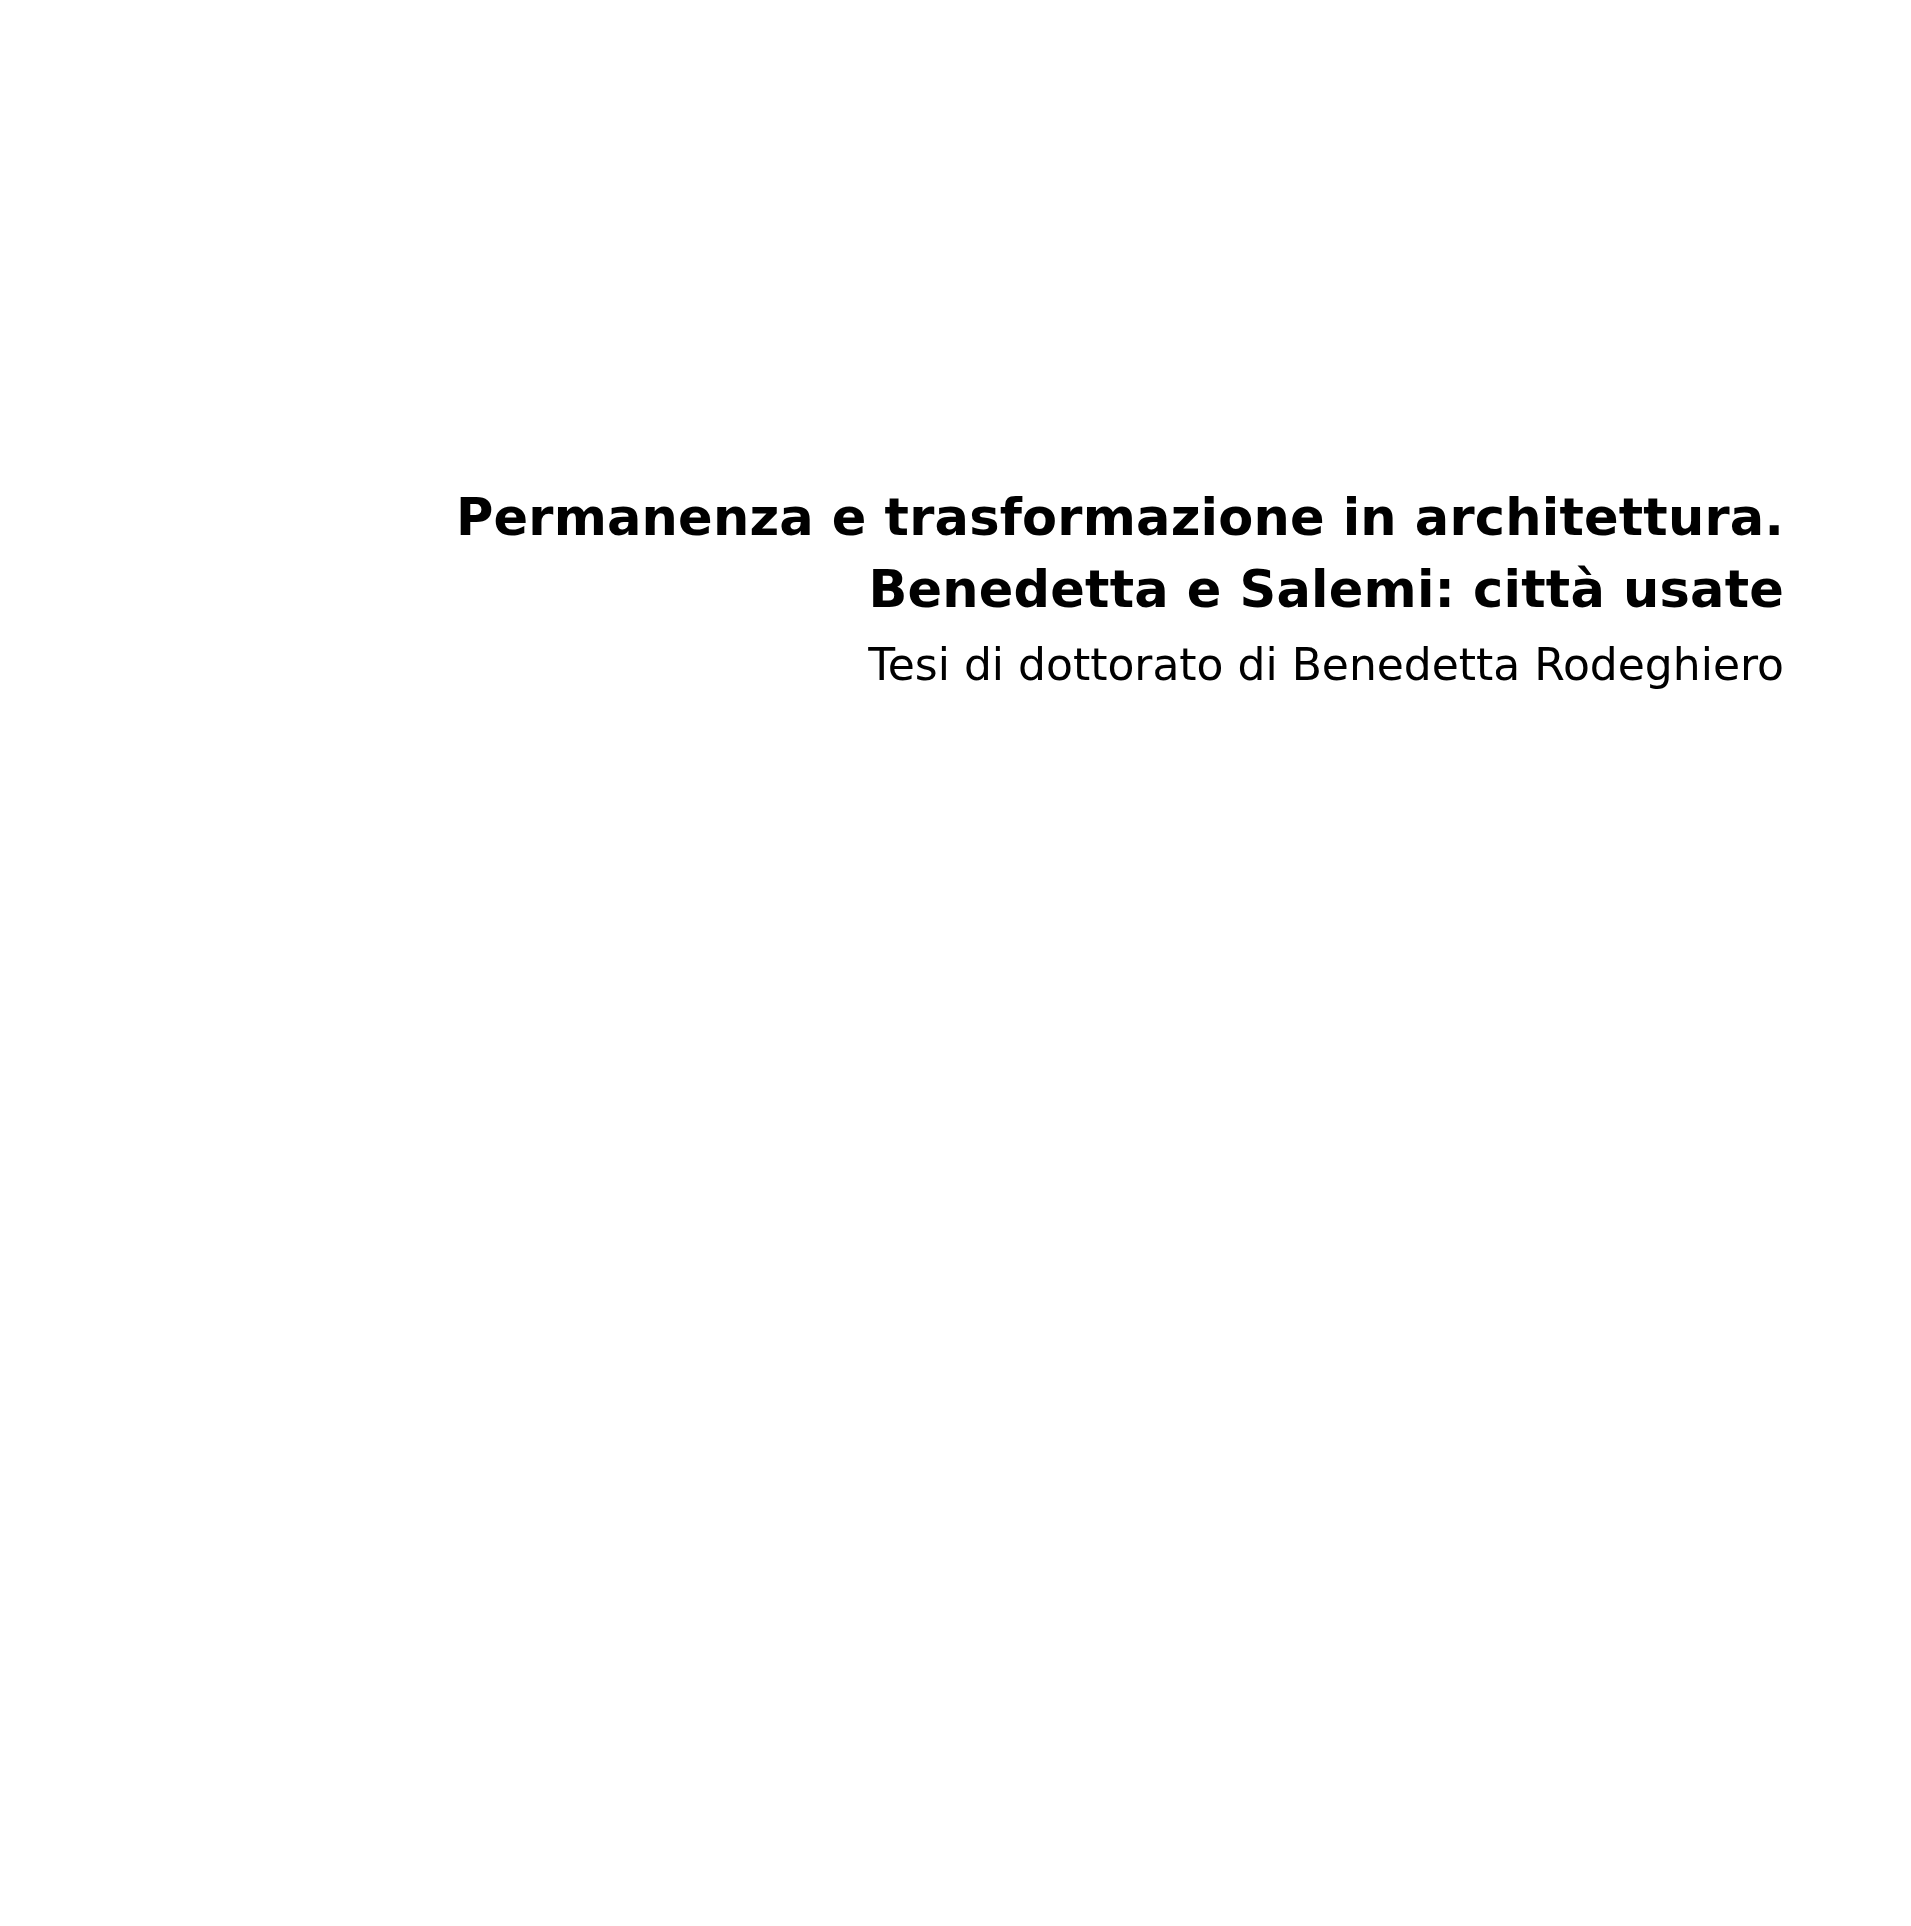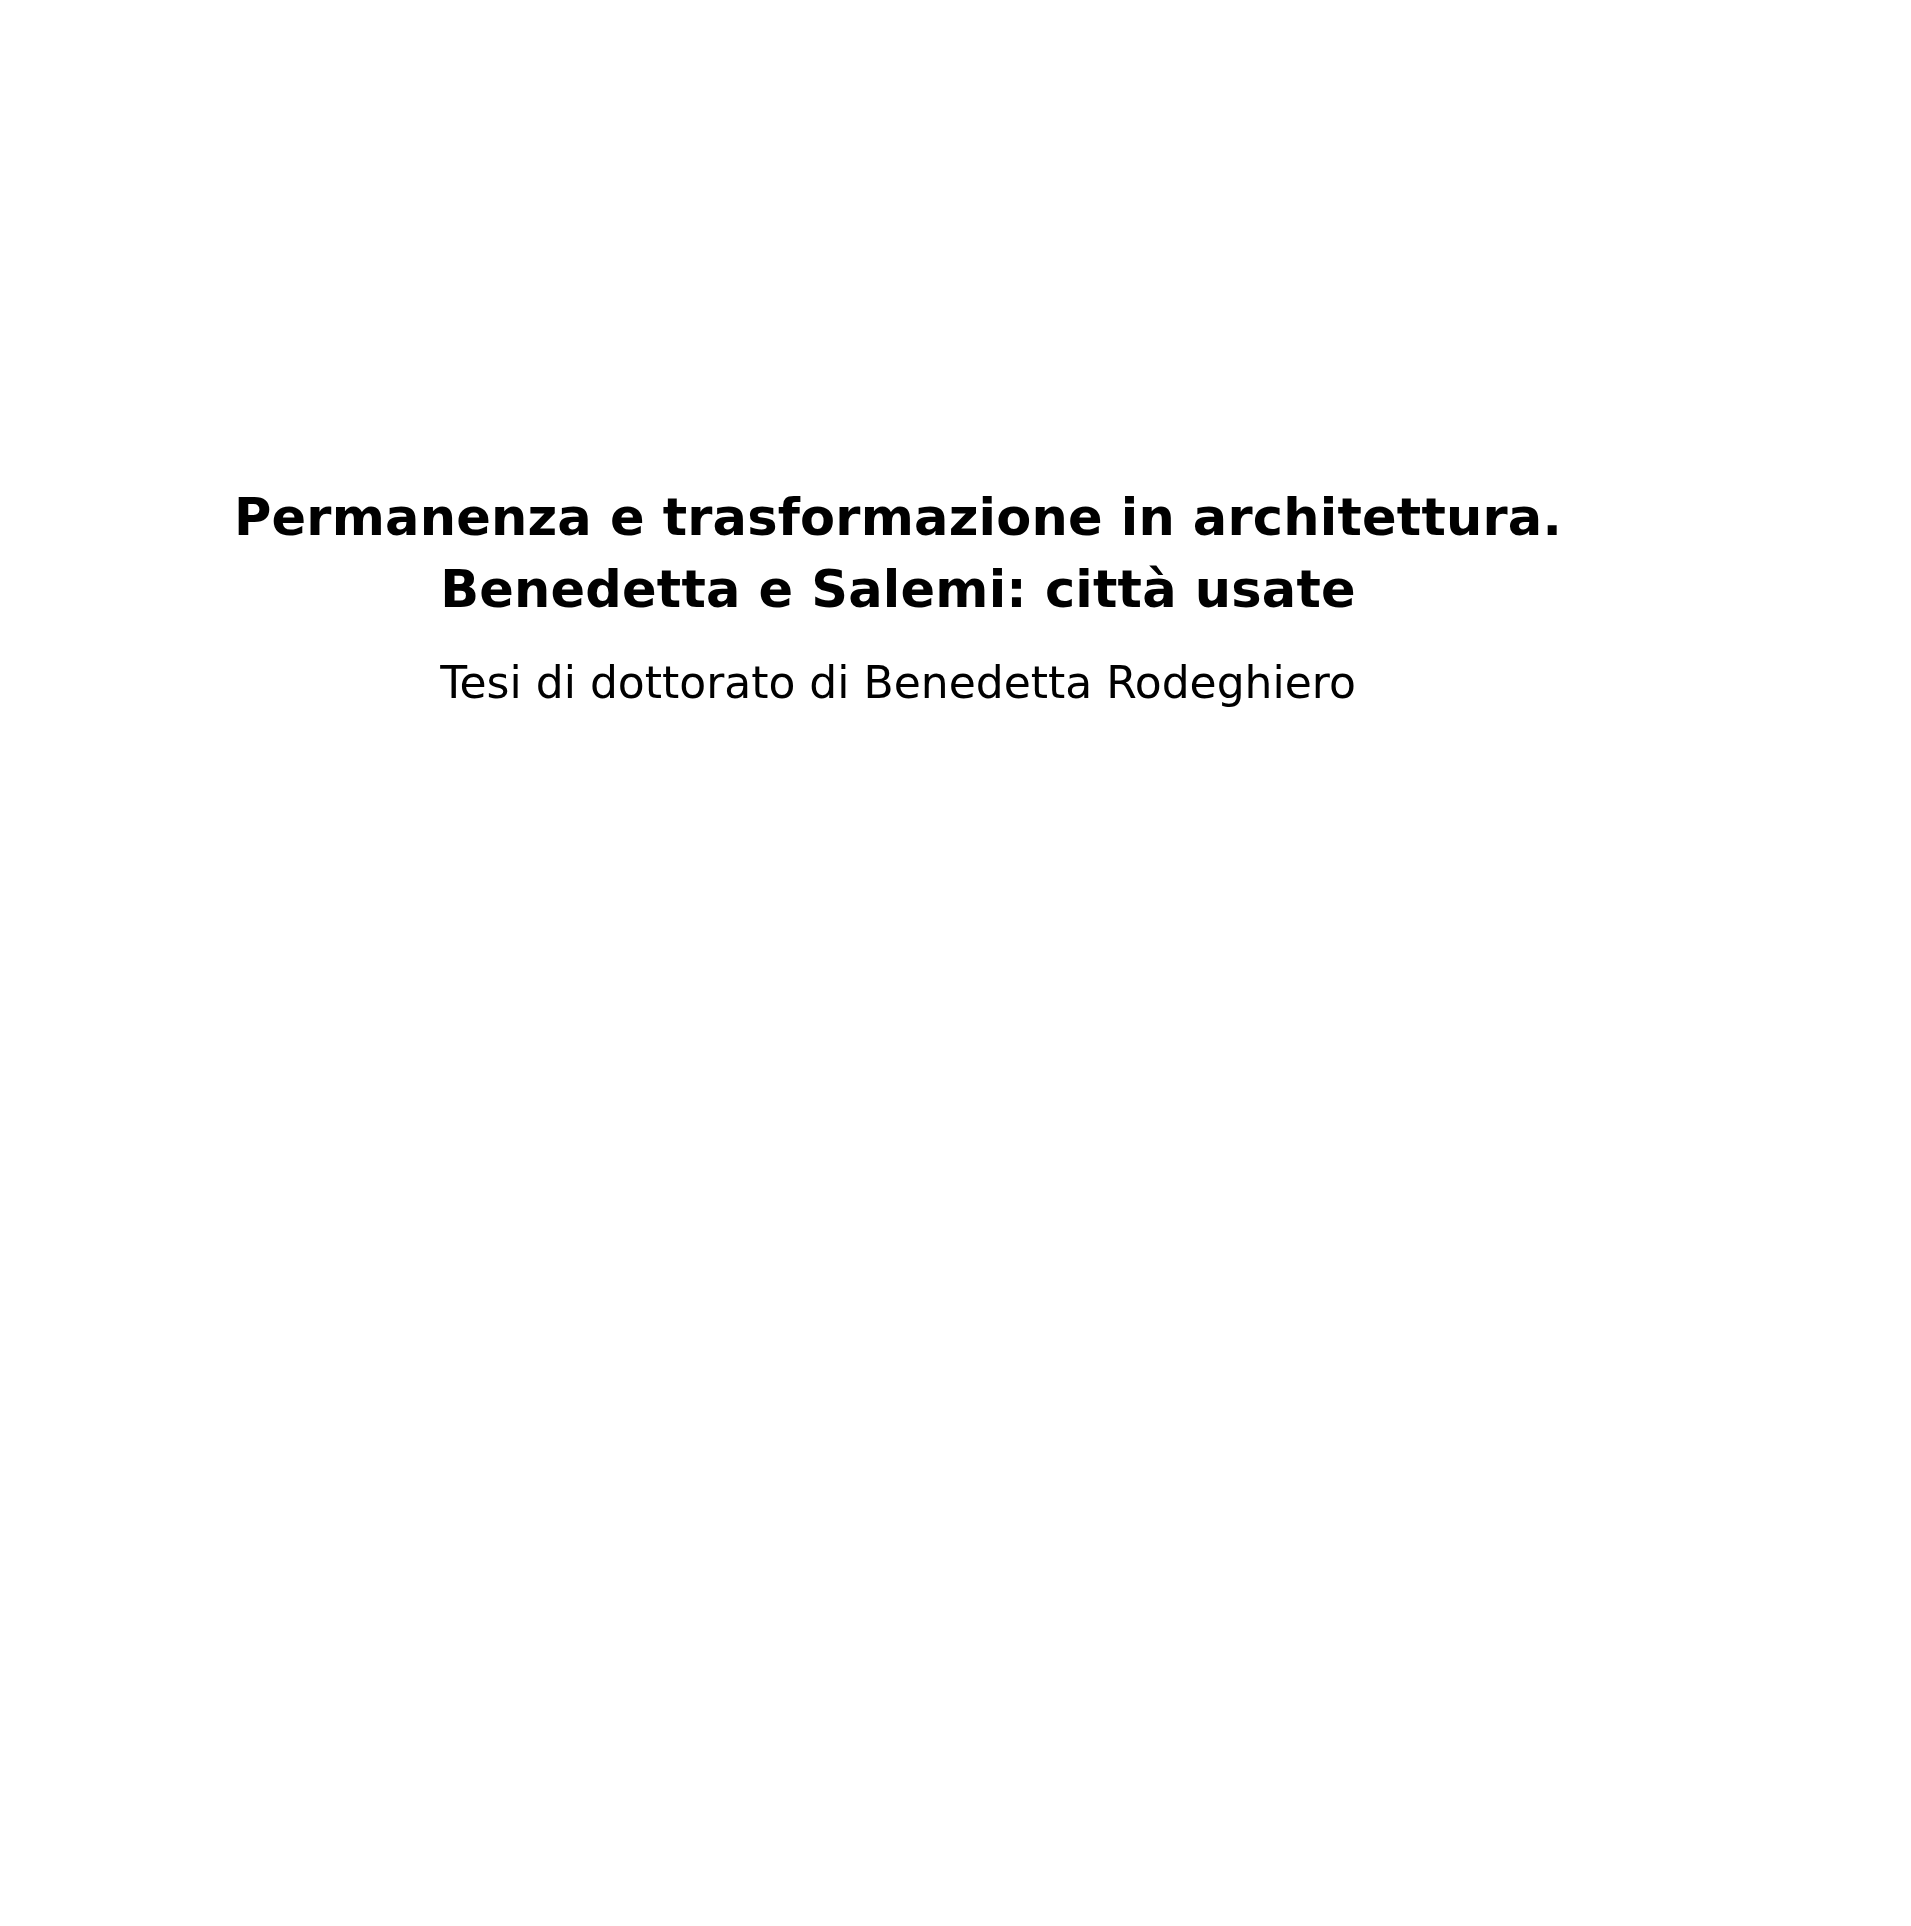--- a/index.html
+++ b/index.html
@@ -17,38 +17,37 @@
     height: 2703px;
     background: #ffffff;
     box-sizing: border-box;
     overflow: hidden;
   }
   .title-block {
     position: absolute;
     left: 0;
     top: 482px;
     width: 1784px;
-    text-align: center;
+    text-align: right;
     padding-right: 0;
-    padding-left: 6px;
   }
   .title-line {
     font-weight: bold;
     font-size: 51px;
     line-height: 1.42;
     letter-spacing: 0.2px;
     color: #000000;
     white-space: nowrap;
   }
   .subtitle-line {
     font-weight: normal;
     font-size: 44px;
     line-height: 1.5;
     color: #000000;
-    margin-top: 23px;
+    margin-top: 5px;
     white-space: nowrap;
   }
 </style>
 </head>
 <body>
 
 <div class="page">
 
   <div class="title-block">
     <div class="title-line">Permanenza e trasformazione in architettura.</div>

